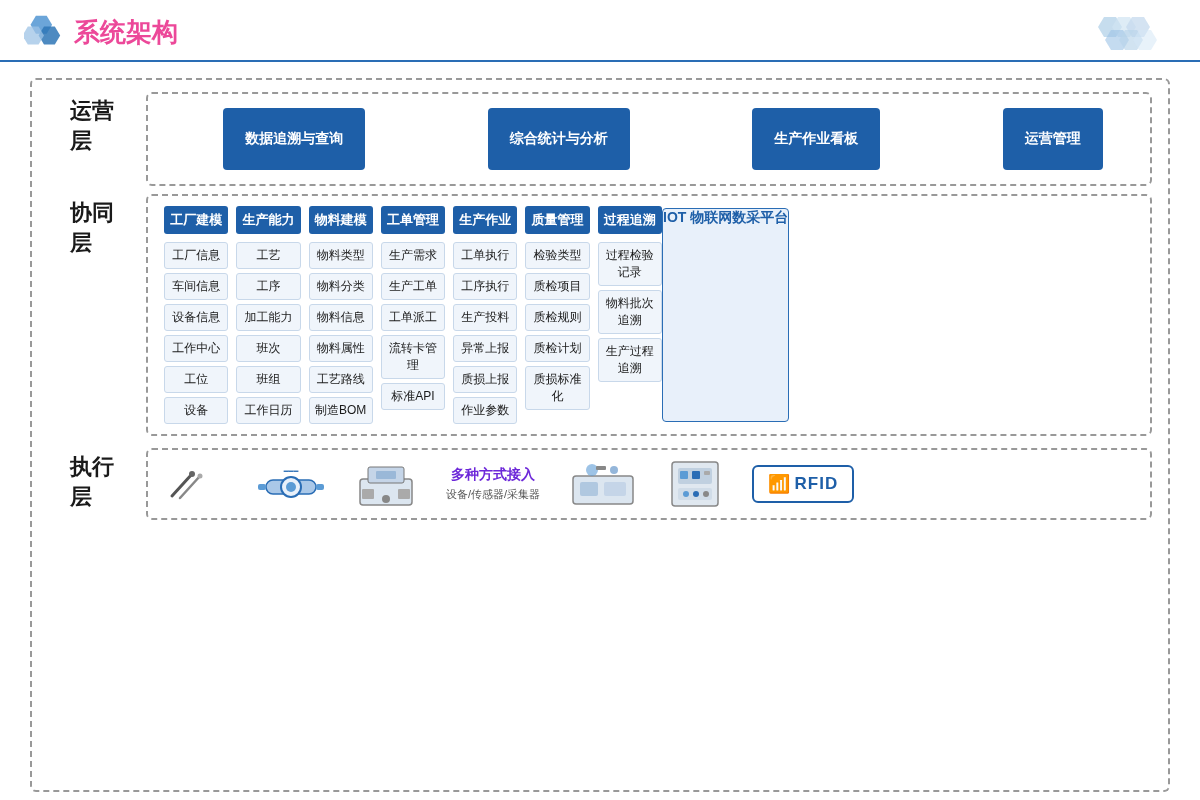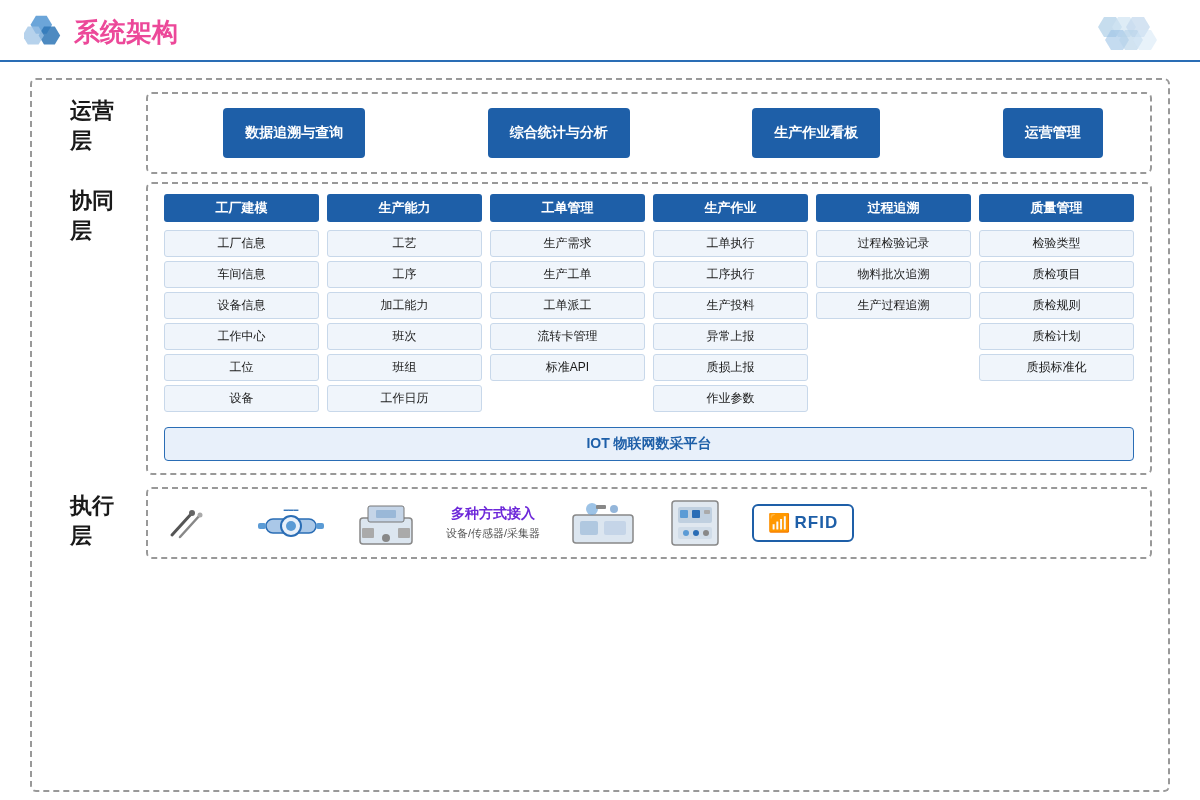--- a/index.html
+++ b/index.html
@@ -88,36 +88,36 @@
     }
     .ops-buttons {
       display: flex;
       gap: 40px;
       flex: 1;
       justify-content: space-around;
     }
     .ops-btn {
       background: #1e5fa8;
       color: #fff;
-      padding: 16px 22px;
+      padding: 22px 22px;
       border-radius: 4px;
       font-size: 14px;
       font-weight: bold;
       white-space: nowrap;
       margin-left: 28px;
     }
 
     
     .collab-layer {
       border: 2px dashed #999;
       border-radius: 6px;
       padding: 10px 16px;
       display: flex;
-      flex-direction: column;
-      gap: 13px;
+      flex-direction: row;
+      gap: 0;
     }
     .modules-grid {
       display: flex;
       gap: 8px;
       justify-content: space-between;
     }
     .module-col {
       flex: 1;
       display: flex;
       flex-direction: column;
@@ -142,21 +142,20 @@
       font-size: 12px;
       color: #1a1a1a;
     }
 
     
     .iot-bar {
       background: #e8f0fa;
       border: 1.5px solid #2a6db5;
       border-radius: 4px;
       text-align: center;
-      padding: 7px;
       font-size: 14px;
       color: #1e5fa8;
       font-weight: bold;
       margin: 2px 0;
     }
 
     
     .exec-layer {
       border: 2px dashed #999;
       border-radius: 6px;
@@ -267,20 +266,29 @@
             <div class="module-col">
               <div class="module-header">生产能力</div>
               <div class="module-item">工艺</div>
               <div class="module-item">工序</div>
               <div class="module-item">加工能力</div>
               <div class="module-item">班次</div>
               <div class="module-item">班组</div>
               <div class="module-item">工作日历</div>
             </div>
 
+            <div class="module-col">
+              <div class="module-header">物料建模</div>
+              <div class="module-item">物料类型</div>
+              <div class="module-item">物料分类</div>
+              <div class="module-item">物料信息</div>
+              <div class="module-item">物料属性</div>
+              <div class="module-item">工艺路线</div>
+              <div class="module-item">制造BOM</div>
+            </div>
 
             <div class="module-col">
               <div class="module-header">工单管理</div>
               <div class="module-item">生产需求</div>
               <div class="module-item">生产工单</div>
               <div class="module-item">工单派工</div>
               <div class="module-item">流转卡管理</div>
               <div class="module-item">标准API</div>
             </div>
 
@@ -288,33 +296,33 @@
               <div class="module-header">生产作业</div>
               <div class="module-item">工单执行</div>
               <div class="module-item">工序执行</div>
               <div class="module-item">生产投料</div>
               <div class="module-item">异常上报</div>
               <div class="module-item">质损上报</div>
               <div class="module-item">作业参数</div>
             </div>
 
             <div class="module-col">
-              <div class="module-header">过程追溯</div>
-              <div class="module-item">过程检验记录</div>
-              <div class="module-item">物料批次追溯</div>
-              <div class="module-item">生产过程追溯</div>
-            </div>
-
-            <div class="module-col">
               <div class="module-header">质量管理</div>
               <div class="module-item">检验类型</div>
               <div class="module-item">质检项目</div>
               <div class="module-item">质检规则</div>
               <div class="module-item">质检计划</div>
               <div class="module-item">质损标准化</div>
+            </div>
+
+            <div class="module-col">
+              <div class="module-header">过程追溯</div>
+              <div class="module-item">过程检验记录</div>
+              <div class="module-item">物料批次追溯</div>
+              <div class="module-item">生产过程追溯</div>
             </div>
 
           </div>
 
           <div class="iot-bar">IOT 物联网数采平台</div>
         </div>
       </div>
     </div>
 
     <div class="layer-row" style="margin-top:4px;">

